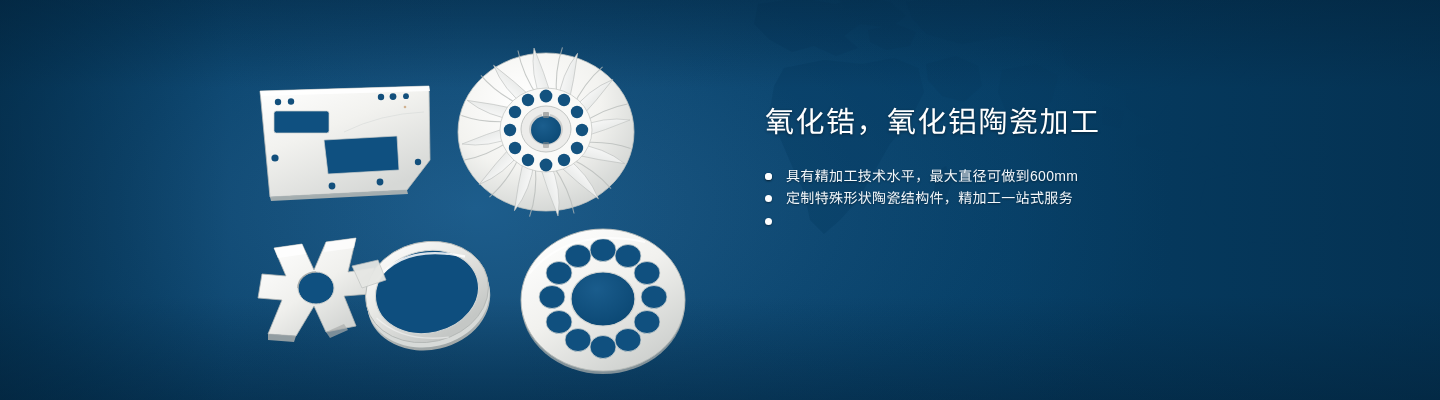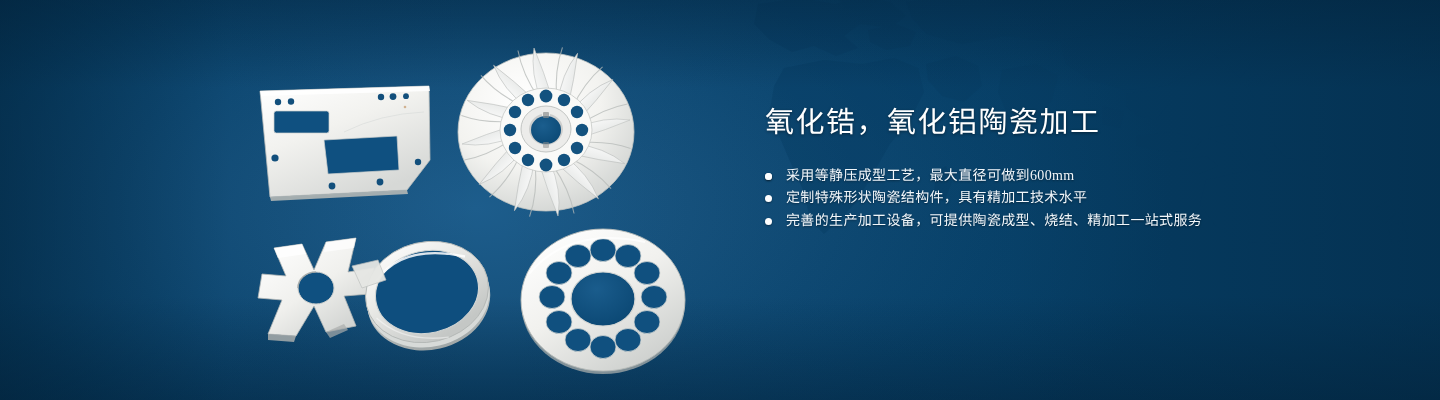--- a/index.html
+++ b/index.html
@@ -1,19 +1,19 @@
 <!DOCTYPE html>
 <html lang="zh-CN"><head>
 <meta charset="utf-8">
 <title>Ceramic Banner</title>
 <style>
   html,body{margin:0;padding:0;background:#0a3a5e;}
   #banner{
     position:relative;width:1440px;height:400px;overflow:hidden;
-    font-family:Liberation Serif, serif;
+    font-family:Liberation Sans, sans-serif;
     background:#07456f;
   }
   
   .bg-base{position:absolute;inset:0;background:#07456f;}
   .bg-glow{
     position:absolute;inset:0;
     background:radial-gradient(ellipse 700px 360px at 33% 52%,
         #1d5d8c 0%, #17537f 28%, #0f4b76 52%, #09456f 74%, #063f67 100%);
   }
   .bg-vignette{
@@ -367,26 +367,25 @@
   </div>
 
   <div class="copy">
     <div class="headline">氧化锆，氧化铝陶瓷加工</div>
     <ul class="bullets">
       <li>
         <span class="dot"></span>
       </li>
       <li>
         <span class="dot"></span>
-        <span>采用等静压成型工艺，最大直径可做到600mm</span>
+        <span>具有精加工技术水平，最大直径可做到600mm</span>
       </li>
       <li>
         <span class="dot"></span>
-        <span>定制特殊形状陶瓷结构件，具有精加工技术水平</span>
+        <span>定制特殊形状陶瓷结构件，精加工一站式服务</span>
       </li>
       <li>
         <span class="dot"></span>
-        <span>完善的生产加工设备，可提供陶瓷成型、烧结、精加工一站式服务</span>
       </li>
     </ul>
   </div>
 
 </div>
 
 </body></html>

